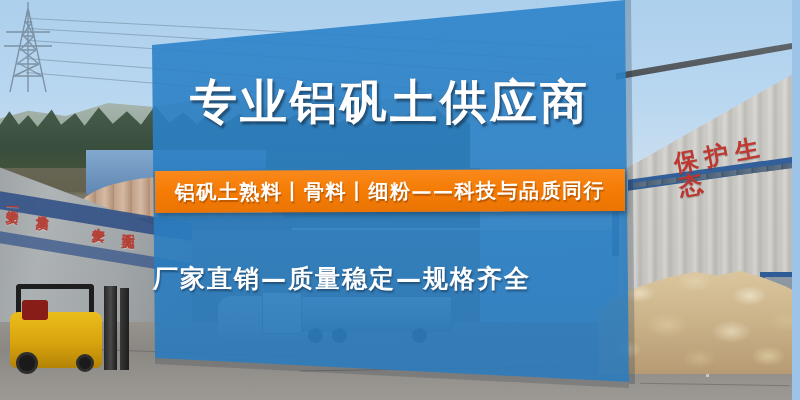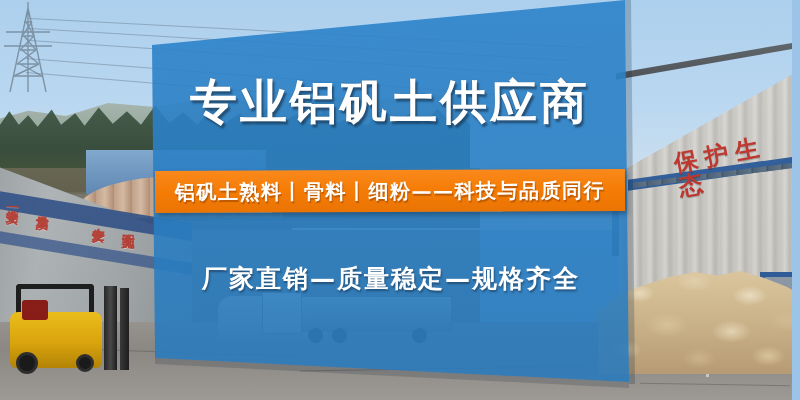--- a/index.html
+++ b/index.html
@@ -288,21 +288,21 @@
     display:flex; align-items:center; justify-content:center;
     transform:rotate(-0.25deg);
   }
   .orangebar-text {
     color:#ffffff; font-size:20px; font-weight:700; letter-spacing:1.5px;
     text-shadow:1px 2px 1px rgba(120,50,0,.45);
     white-space:nowrap;
   }
 
   .subline {
-    position:absolute; width:476px; left:153px; text-align:center;
+    position:absolute; width:476px; left:153px; text-align:left;
     color:#ffffff; font-weight:700; font-size:25px; letter-spacing:2px;
     text-shadow:1px 2px 2px rgba(18,38,60,.5);
     white-space:nowrap;
   }
   .subline.one { top:262px; }
   .subline.two { top:305px; }
 </style>
 </head>
 <body>
 

